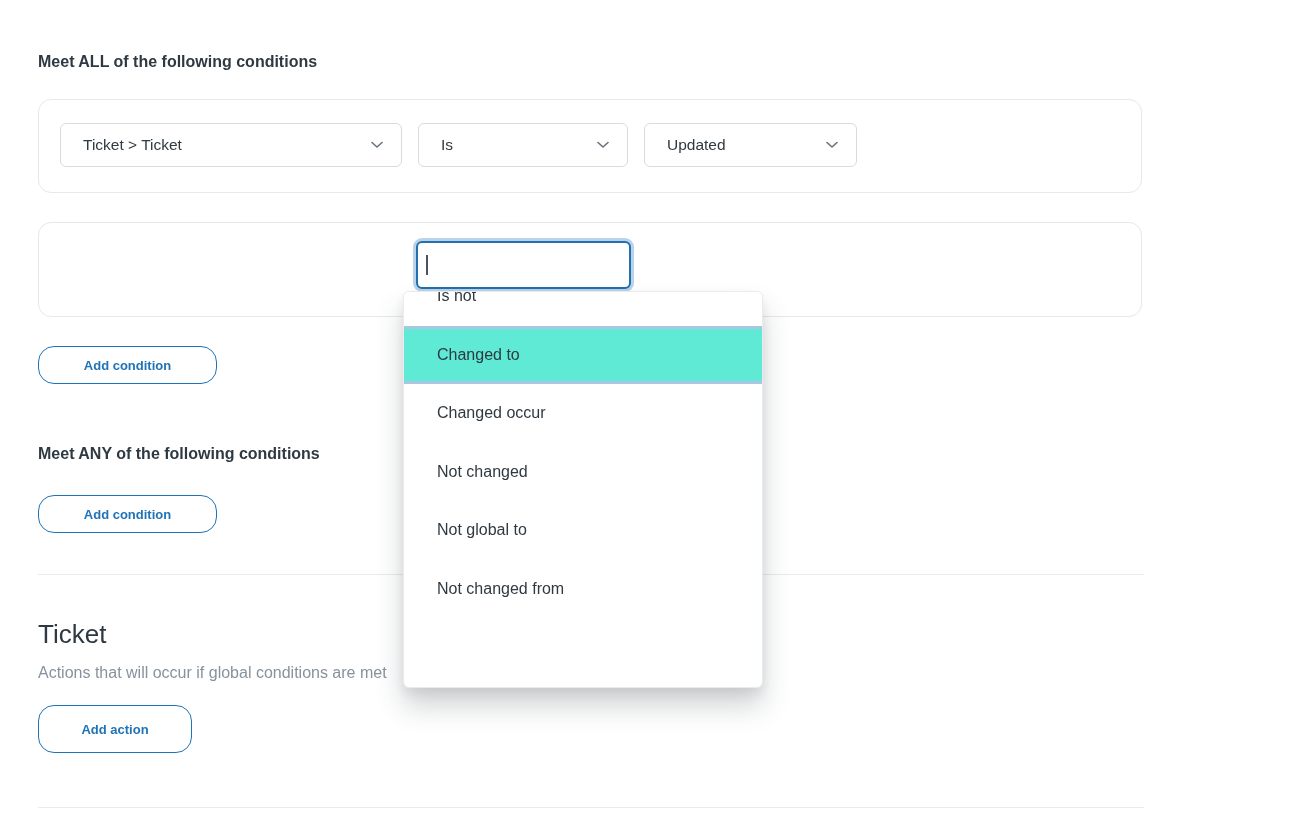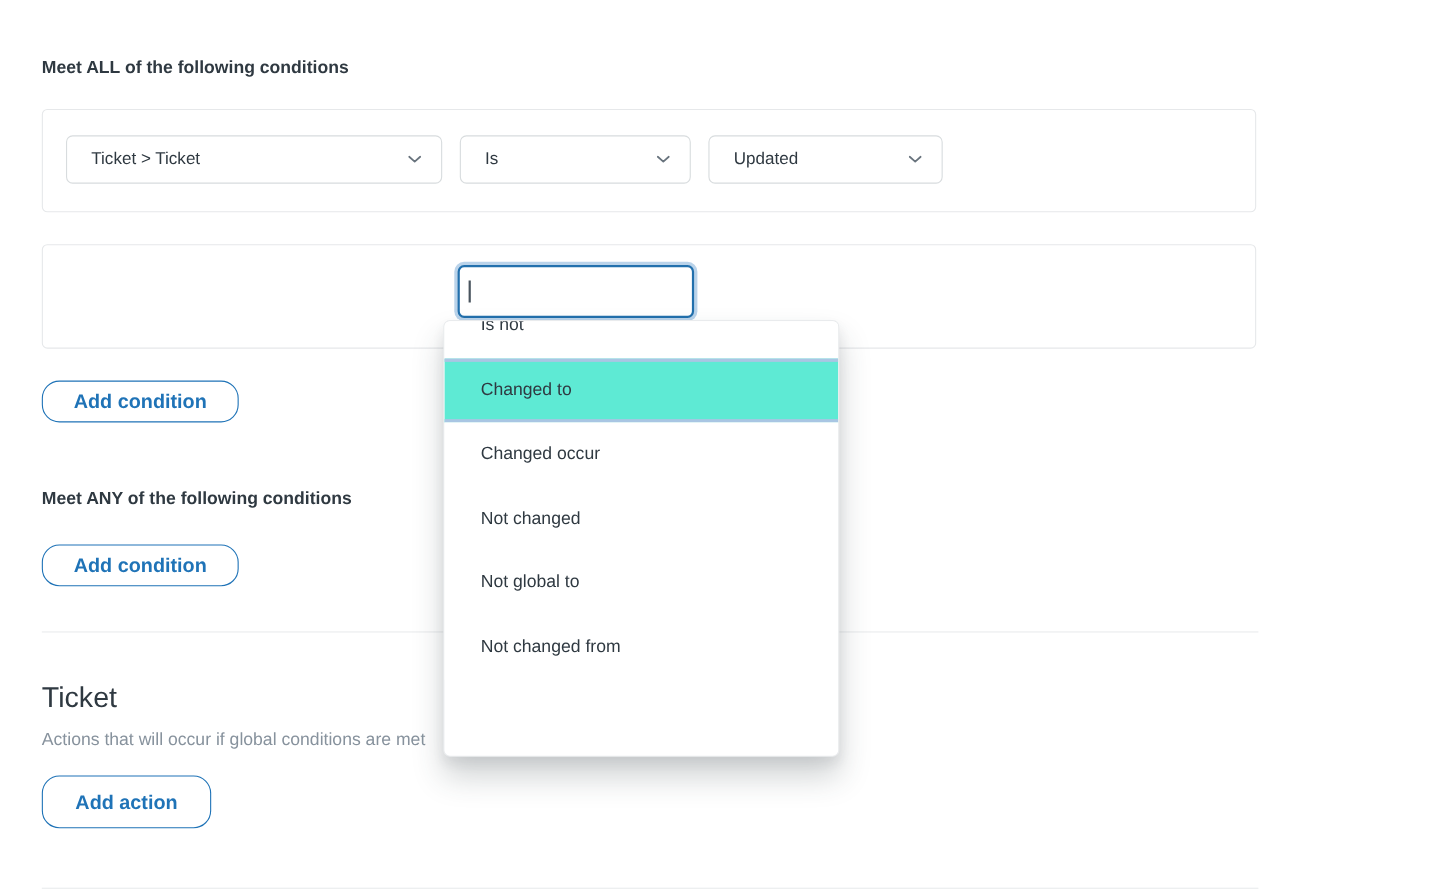--- a/index.html
+++ b/index.html
@@ -8,40 +8,40 @@
     background:#ffffff;
     font-family:"Liberation Sans","DejaVu Sans",sans-serif;
     color:#2f3941;
   }
   .abs{position:absolute;}
   .section-heading{
     left:38px;font-size:16px;font-weight:700;color:#2f3941;line-height:19px;
   }
   .card{
     left:38px;width:1104px;background:#fff;
-    border:1px solid #e6e8ea;border-radius:5px;box-sizing:border-box;
+    border:1px solid #e6e8ea;border-radius:13px;box-sizing:border-box;
   }
   .select{
     display:flex;align-items:center;justify-content:space-between;
     box-sizing:border-box;height:44px;
     border:1px solid #d8dcde;border-radius:6px;background:#fff;
     padding:0 18px 0 22px;font-size:15.5px;color:#2f3941;cursor:pointer;
   }
   .select .chev{display:flex;align-items:center;}
   .combobox{
     box-sizing:border-box;width:215px;height:48px;
     border:2px solid #2270ad;border-radius:6px;background:#fff;
     box-shadow:0 0 0 3px #bad3ea;
     display:flex;align-items:center;padding-left:8px;
   }
   .caret{width:1.5px;height:20px;background:#49545e;}
   .btn-outline{
     box-sizing:border-box;display:flex;align-items:center;justify-content:center;
     background:#fff;border:1px solid #1f73b7;border-radius:16px;
-    color:#1f73b7;font-size:18px;font-weight:600;cursor:pointer;
+    color:#1f73b7;font-size:13px;font-weight:600;cursor:pointer;
     font-family:"Liberation Sans","DejaVu Sans",sans-serif;
   }
   .divider{height:1px;background:#e9ebed;left:38px;width:1106px;}
   .actions-title{font-size:26px;font-weight:400;color:#2f3941;line-height:31px;}
   .actions-subtitle{font-size:16px;color:#87929d;line-height:20px;}
   .menu{
     left:403px;top:291px;width:360px;height:397px;
     background:#fff;border:1px solid #e9ebed;border-radius:6px;
     box-shadow:0 18px 28px rgba(47,57,65,0.22),0 6px 10px rgba(47,57,65,0.08);
     overflow:hidden;z-index:20;box-sizing:border-box;

